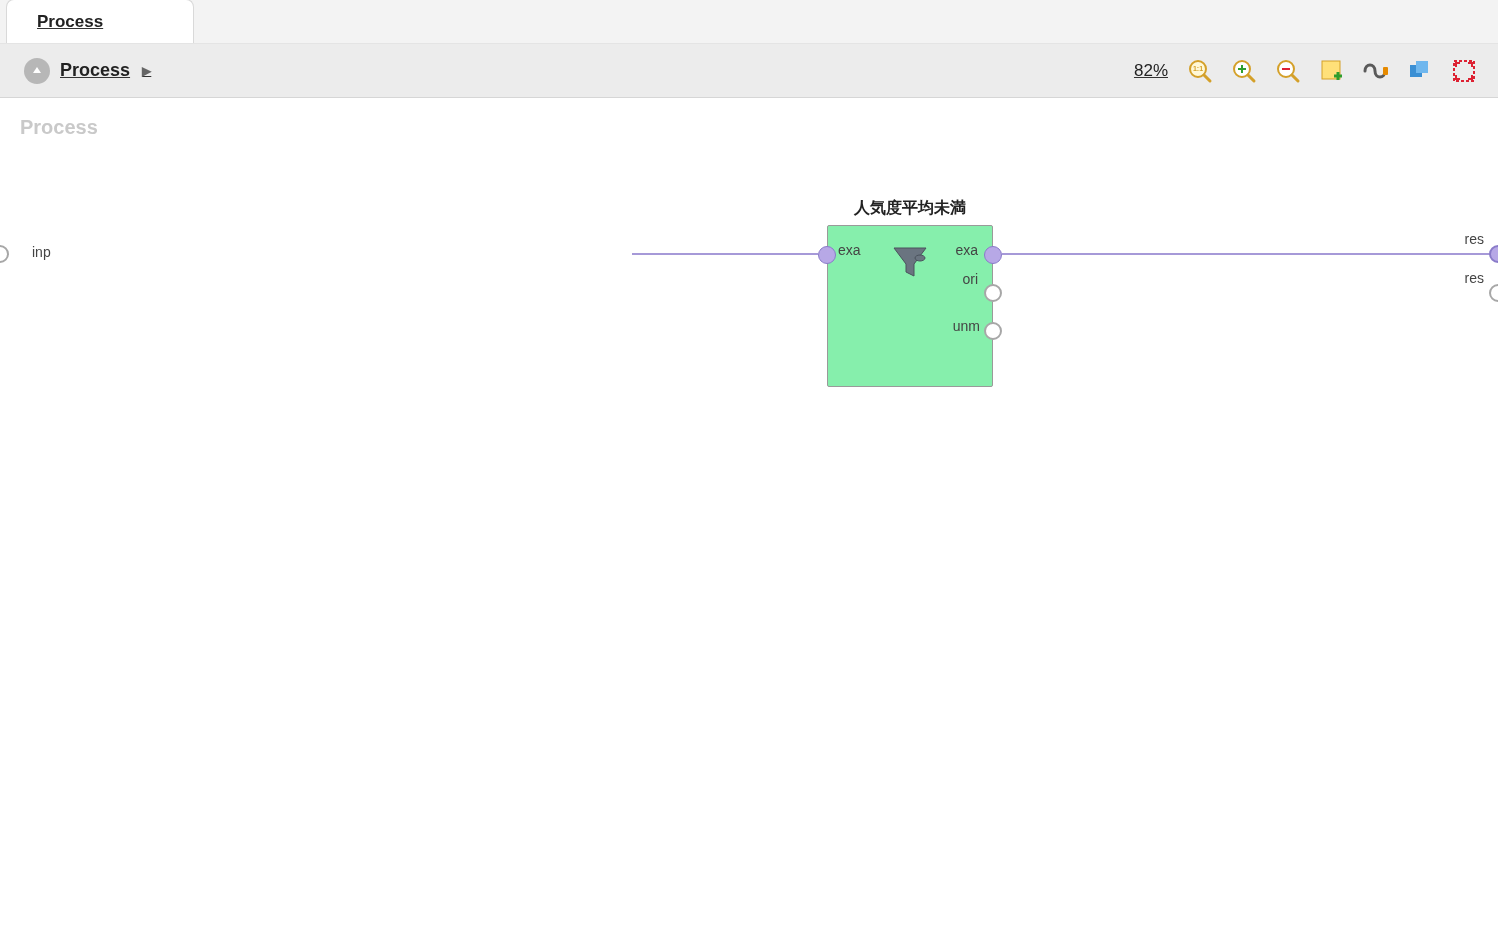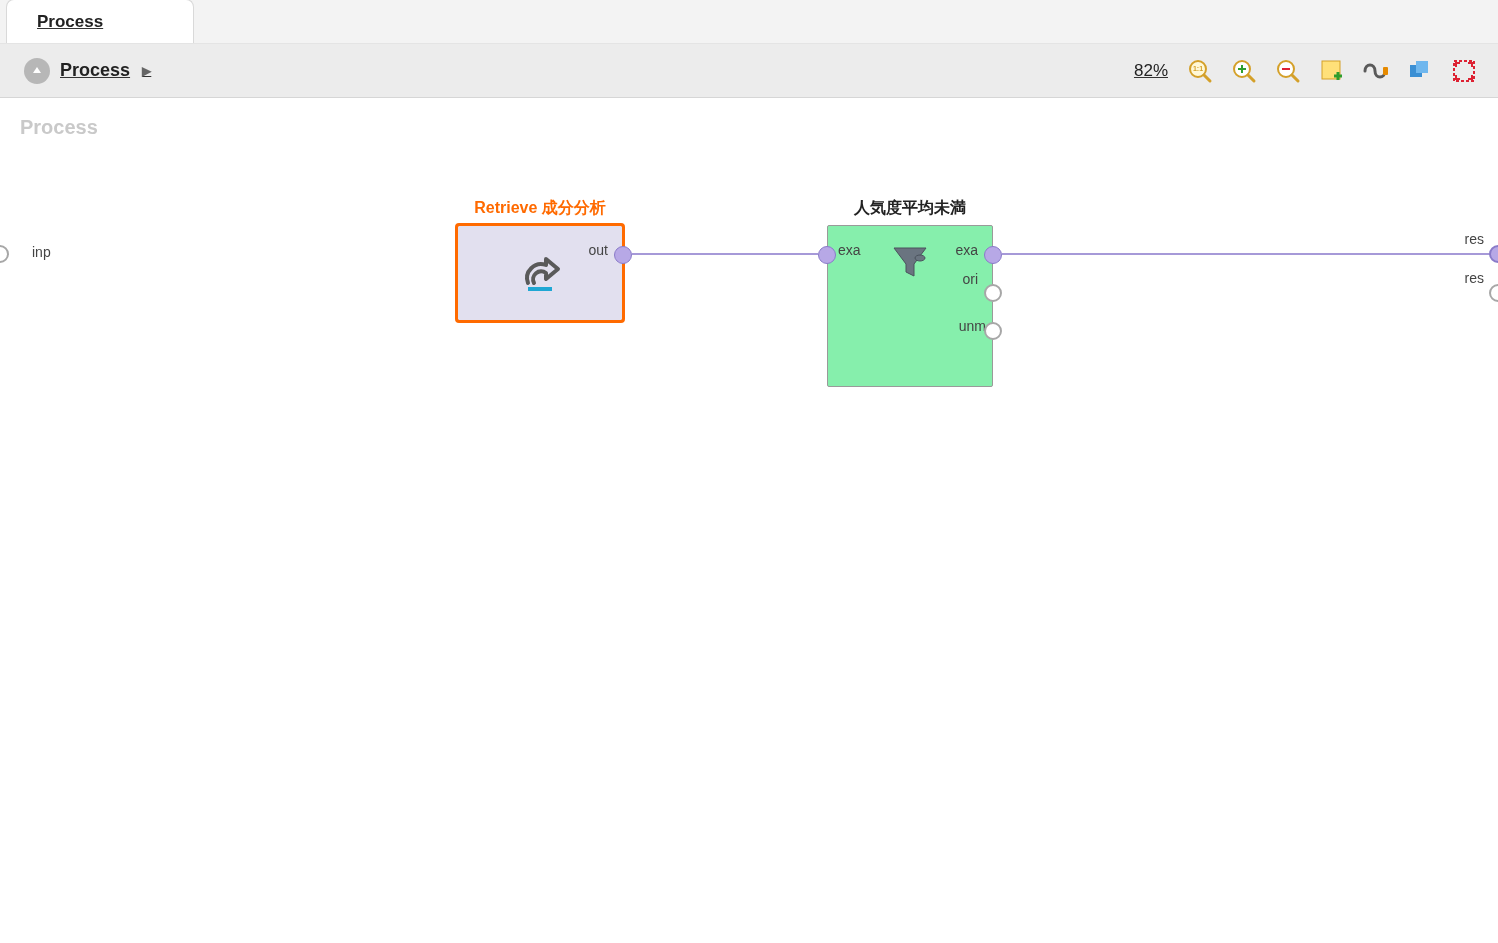--- a/index.html
+++ b/index.html
@@ -200,48 +200,37 @@
     <div class="proc-port filled" style="right:-9px; top:147px"></div>
     <div class="port-label" style="right:14px; top:133px">res</div>
     <div class="proc-port" style="right:-9px; top:186px"></div>
     <div class="port-label" style="right:14px; top:172px">res</div>
 
     <svg class="wire" style="left:0;top:0" width="1498" height="845">
       <line x1="632" y1="156" x2="818" y2="156"></line>
       <line x1="1002" y1="156" x2="1489" y2="156"></line>
     </svg>
 
-    <div class="op selected" style="left:457px; top:127px; width:166px; height:96px; background:#e2e0ef;">
-      <div class="title" style="color:#ff6a00;">Retrieve 成分分析</div>
-      <div class="icon-zone">
-        <svg width="48" height="48" viewBox="0 0 48 48">
-          <path d="M12 34 A14 14 0 0 1 30 16 L30 10 L42 20 L30 30 L30 24 A8 8 0 0 0 18 34" fill="none" stroke="#5a5a5a" stroke-width="4" stroke-linejoin="round" stroke-linecap="round"></path>
-          <rect x="12" y="38" width="24" height="4" fill="#1fa7d4"></rect>
-        </svg>
-      </div>
-      <span class="plabel" style="right:14px; top:16px">out</span>
-      <div class="pdot" style="right:-10px; top:20px"></div>
-    </div>
 
     <div class="op" style="left:827px; top:127px; width:166px; height:162px; background:#86efac;">
       <div class="title" style="color:#222;">人気度平均未満</div>
       <div class="icon-zone" style="top:36px">
         <svg width="40" height="40" viewBox="0 0 40 40">
           <path d="M4 6 L36 6 L24 22 L24 34 L16 30 L16 22 Z" fill="#6a7480" stroke="#4a525c" stroke-width="1"></path>
           <ellipse cx="30" cy="16" rx="5" ry="3" fill="#6a7480" stroke="#4a525c"></ellipse>
         </svg>
       </div>
 
       <div class="pdot" style="left:-10px; top:20px"></div>
       <span class="plabel" style="left:10px; top:16px">exa</span>
 
       <span class="plabel" style="right:14px; top:16px">exa</span>
       <div class="pdot" style="right:-10px; top:20px"></div>
 
       <span class="plabel" style="right:14px; top:45px">ori</span>
       <div class="pdot hollow" style="right:-10px; top:58px"></div>
 
-      <span class="plabel" style="right:6px; top:92px">unm</span>
+      <span class="plabel" style="right:12px; top:92px">unm</span>
       <div class="pdot hollow" style="right:-10px; top:96px"></div>
     </div>
 
   </div>
 </div>
 
 </body></html>

